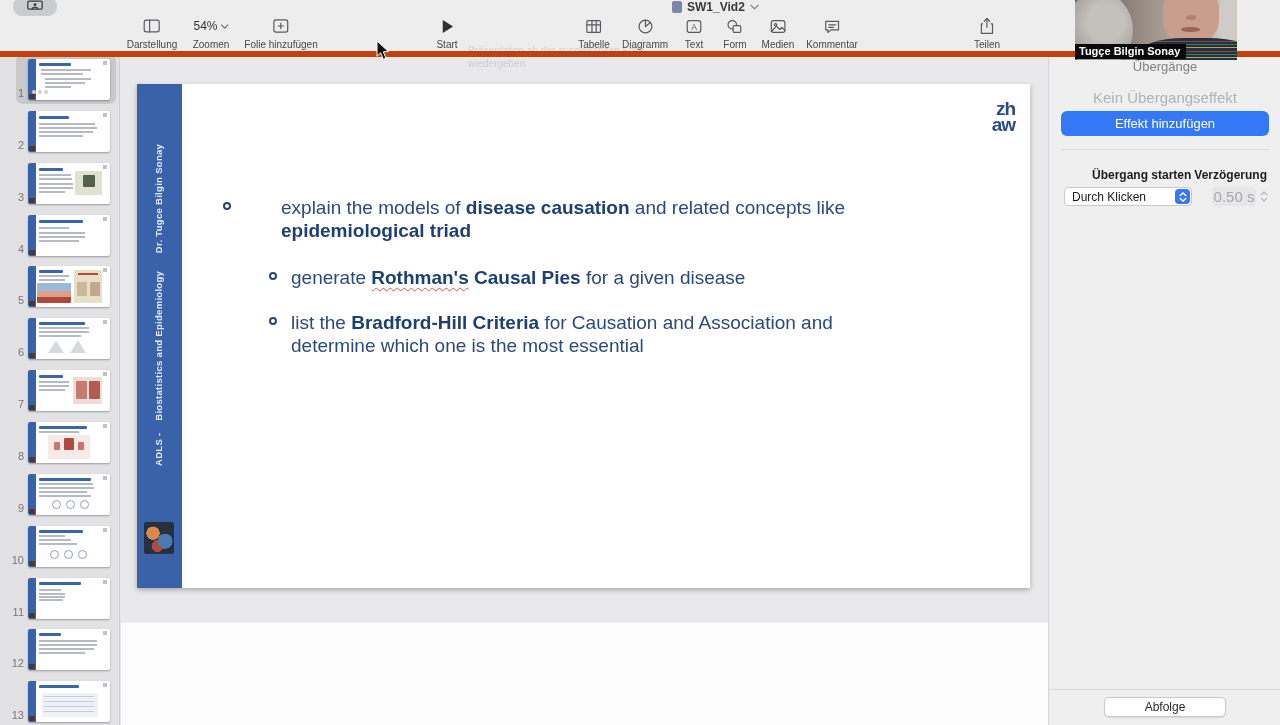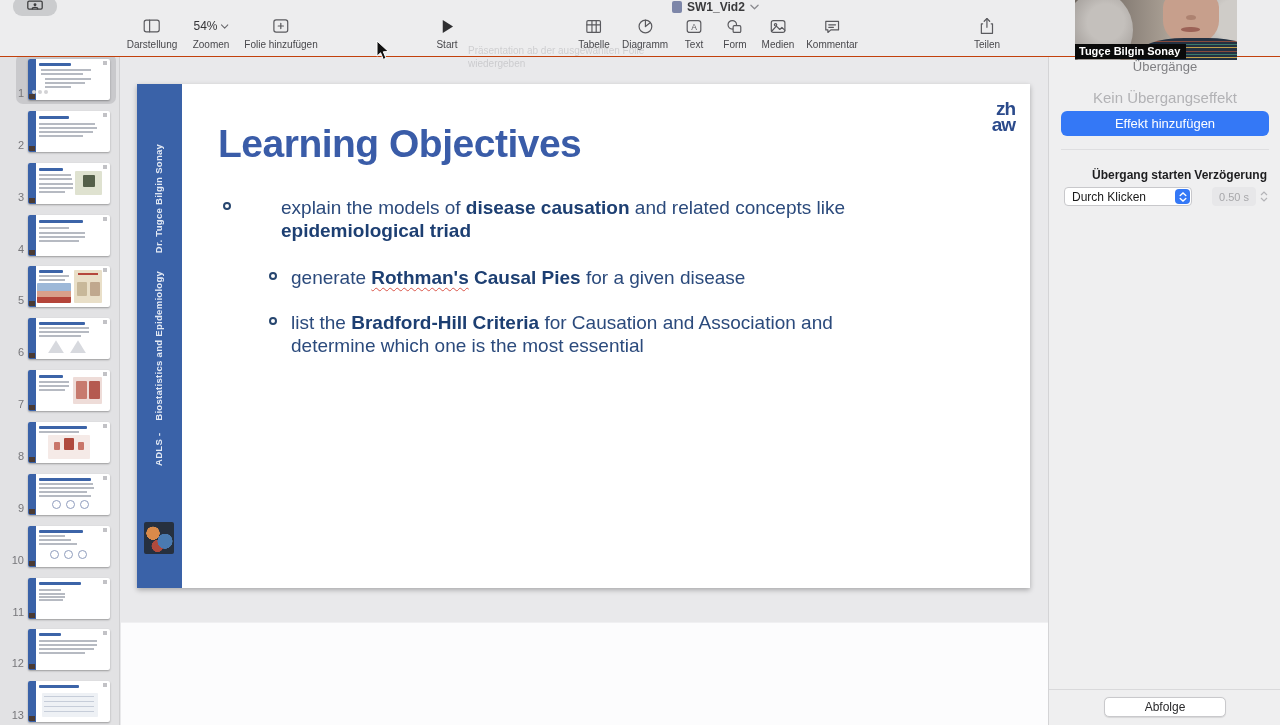--- a/index.html
+++ b/index.html
@@ -2,21 +2,21 @@
 <html><head>
 <meta charset="utf-8">
 <style>
   html,body{margin:0;padding:0;background:#222;}
   *{box-sizing:border-box;}
   #app{position:relative;width:1280px;height:725px;overflow:hidden;
        font-family:"Liberation Sans",sans-serif;background:#e9e9eb;}
 
   
   #topbar{position:absolute;left:0;top:0;width:1280px;height:57px;background:#ededee;
-          border-bottom:1px solid #c2410c;z-index:5;}
+          border-bottom:6px solid #c2410c;z-index:5;}
   #sharepill{position:absolute;left:13px;top:-3px;width:44px;height:19px;background:#cbccce;
              border-radius:9px;display:flex;align-items:center;justify-content:center;}
   #titlewrap{position:absolute;left:672px;top:0;height:14px;display:flex;align-items:center;gap:5px;}
   .docicon{width:10px;height:12px;background:#7d86a8;border-radius:2px;}
   #titlewrap .wt{font-size:12px;font-weight:bold;color:#3a3a3c;}
   .tb{position:absolute;top:16px;transform:translateX(-50%);display:flex;flex-direction:column;
       align-items:center;gap:3px;cursor:default;}
   .tbi{height:20px;display:flex;align-items:center;justify-content:center;}
   .tbl{font-size:10px;color:#48484c;white-space:nowrap;}
   .zoomtxt{font-size:12px;color:#353538;display:flex;align-items:center;gap:3px;}
@@ -78,21 +78,21 @@
   #addfx{position:absolute;left:12px;top:54px;width:208px;height:25px;background:#3478f6;border:none;
          border-radius:6px;color:#fff;font-size:13px;font-family:inherit;}
   .pdiv1{position:absolute;left:12px;top:92px;width:208px;height:1px;background:#dedee0;}
   .plab{position:absolute;top:111px;font-size:12px;font-weight:bold;color:#1d1d1f;margin-left:28px;}
   #dropdown{position:absolute;left:15px;top:130px;width:128px;height:19px;background:#fff;
             border:1px solid #c8c8cb;border-radius:4px;display:flex;align-items:center;}
   #dropdown .dtext{font-size:12px;color:#1a1a1a;padding-left:7px;flex:1;}
   .capsule{width:15px;height:15px;margin-right:1px;background:#3478f6;border-radius:4px;
            display:flex;align-items:center;justify-content:center;}
   #delayfield{position:absolute;left:163px;top:130px;width:44px;height:19px;background:#e7e7e9;
-              border-radius:4px;font-size:11px;color:#a7a7aa;display:flex;align-items:center;
+              border-radius:4px;font-size:15px;color:#a7a7aa;display:flex;align-items:center;
               justify-content:center;}
   #delaystep{position:absolute;left:209px;top:130px;width:11px;height:19px;display:flex;
              flex-direction:column;align-items:center;justify-content:center;gap:1px;}
   .pdiv2{position:absolute;left:0;top:632px;width:232px;height:1px;background:#d9d9db;}
   #abfolge{position:absolute;left:55px;top:640px;width:122px;height:20px;background:#fff;
            border:1px solid #c9c9cc;border-radius:5px;font-size:12px;color:#2a2a2c;
            font-family:inherit;box-shadow:0 .5px 1px rgba(0,0,0,.1);}
 
   
   #webcam{position:absolute;left:1075px;top:0;width:162px;height:60px;overflow:hidden;z-index:20;
@@ -426,21 +426,20 @@
       </div>
       <div class="tnum" style="top: 652.2px;">13</div>
     </div>
 
   <div id="canvas">
     <div id="slide">
       <div id="slidebar">
         <div id="vtext">ADLS -    Biostatistics and Epidemiology      Dr. Tugce Bilgin Sonay</div>
         <div id="barimg"></div>
       </div>
-      <div id="slidetitle">Learning Objectives</div>
       <div id="zhaw">
         <div>zh</div>
         <div>aw</div>
       </div>
       <div id="bullets">
           <div class="brow l1">
             <span class="bmark"></span>
             <div class="btxt"><span>explain the models of </span><b>disease causation</b><span> and related concepts like </span><b>epidemiological triad</b></div>
           </div>
           <div class="brow l2">

